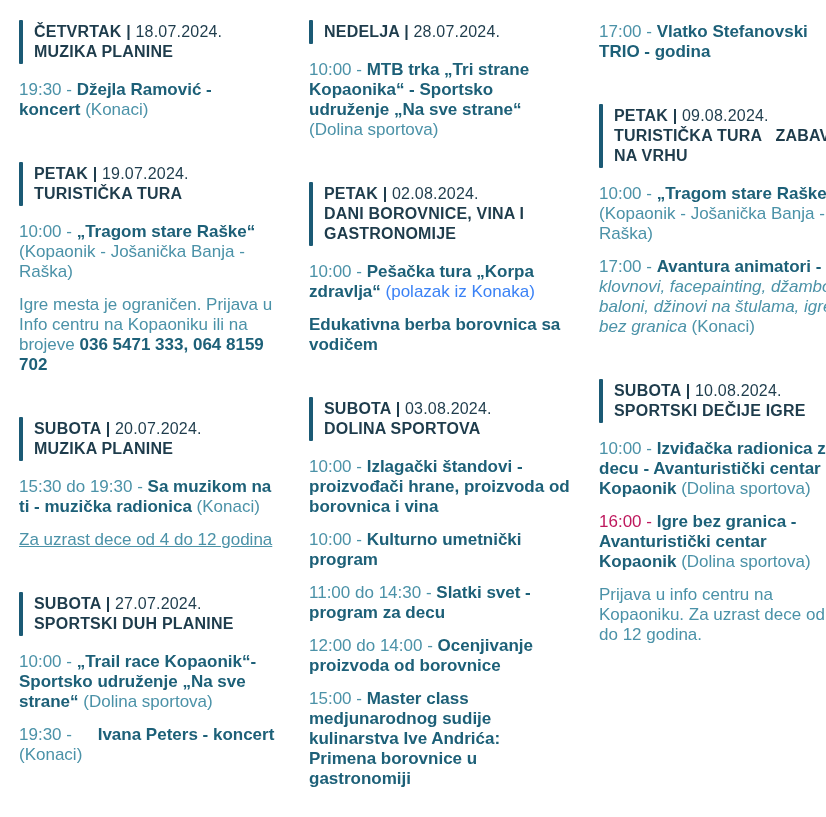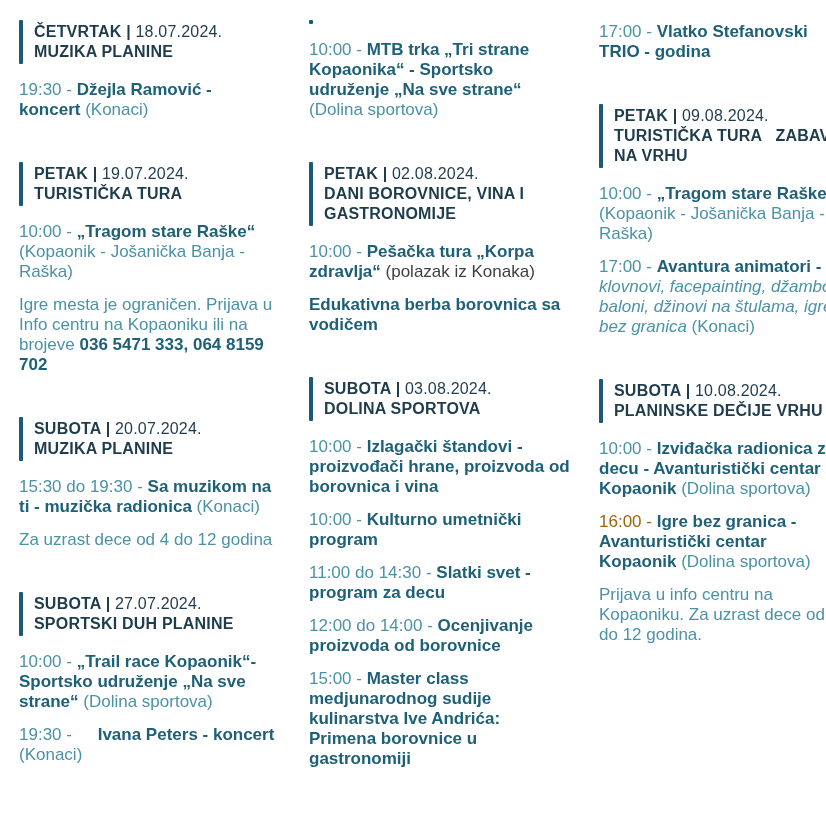--- a/index.html
+++ b/index.html
@@ -72,44 +72,47 @@
       <p class="para"><span class="seg-time" style="color: rgb(75, 146, 168);">10:00 - </span><span class="seg-bold" style="color: rgb(29, 96, 120);">„Tragom stare Raške“</span><span class="seg-regular" style="color: rgb(75, 146, 168);"> (Kopaonik - Jošanička Banja - Raška)</span></p>
       <p class="para"><span class="seg-regular" style="color: rgb(75, 146, 168);">Igre mesta je ograničen. Prijava u Info centru na Kopaoniku ili na brojeve </span><span class="seg-bold" style="color: rgb(29, 96, 120);">036 5471 333, 064 8159 702</span></p>
       <div class="header">
         <span class="accent-bar" style="background: rgb(27, 90, 117);"></span>
         <div class="htext" style="color: rgb(30, 60, 76);">
           <div><span class="hday">SUBOTA</span><span class="hsep"> | </span><span class="hdate">20.07.2024.</span></div>
           <div class="hsub">MUZIKA PLANINE</div>
         </div>
       </div>
       <p class="para"><span class="seg-time" style="color: rgb(75, 146, 168);">15:30 do 19:30 - </span><span class="seg-bold" style="color: rgb(29, 96, 120);">Sa muzikom na ti - muzička radionica</span><span class="seg-regular" style="color: rgb(75, 146, 168);"> (Konaci)</span></p>
-      <p class="para"><span class="seg-regular" style="color: rgb(75, 146, 168);">Za uzrast dece od 4 do 12 godina</span></p>
+      <p class="para"><span class="seg-regular" style="color: rgb(75, 146, 168); text-decoration: underline;">Za uzrast dece od 4 do 12 godina</span></p>
       <div class="header">
         <span class="accent-bar" style="background: rgb(27, 90, 117);"></span>
         <div class="htext" style="color: rgb(30, 60, 76);">
           <div><span class="hday">SUBOTA</span><span class="hsep"> | </span><span class="hdate">27.07.2024.</span></div>
           <div class="hsub">SPORTSKI DUH PLANINE</div>
         </div>
       </div>
       <p class="para"><span class="seg-time" style="color: rgb(75, 146, 168);">10:00 - </span><span class="seg-bold" style="color: rgb(29, 96, 120);">„Trail race Kopaonik“- Sportsko udruženje „Na sve strane“</span><span class="seg-regular" style="color: rgb(75, 146, 168);"> (Dolina sportova)</span></p>
       <p class="para"><span class="seg-time" style="color: rgb(75, 146, 168);">19:30 -  </span><span class="seg-bold" style="color: rgb(29, 96, 120); padding-left: 21px;">Ivana Peters - koncert</span><span class="seg-regular" style="color: rgb(75, 146, 168);"> (Konaci)</span></p>
     </section>
   <section class="col col-2">
       <div class="header">
         <span class="accent-bar" style="background: rgb(27, 90, 117);"></span>
+        <div class="htext" style="color: rgb(30, 60, 76);">
+          <div><span class="hday">NEDELJA</span><span class="hsep"> | </span><span class="hdate">28.07.2024.</span></div>
+        </div>
       </div>
       <p class="para"><span class="seg-time" style="color: rgb(75, 146, 168);">10:00 - </span><span class="seg-bold" style="color: rgb(29, 96, 120);">MTB trka „Tri strane Kopaonika“ - Sportsko udruženje „Na sve strane“</span><span class="seg-regular" style="color: rgb(75, 146, 168);"> (Dolina sportova)</span></p>
       <div class="header">
         <span class="accent-bar" style="background: rgb(27, 90, 117);"></span>
         <div class="htext" style="color: rgb(30, 60, 76);">
           <div><span class="hday">PETAK</span><span class="hsep"> | </span><span class="hdate">02.08.2024.</span></div>
           <div class="hsub">DANI BOROVNICE, VINA I GASTRONOMIJE</div>
         </div>
       </div>
-      <p class="para"><span class="seg-time" style="color: rgb(75, 146, 168);">10:00 - </span><span class="seg-bold" style="color: rgb(29, 96, 120);">Pešačka tura „Korpa zdravlja“</span><span class="seg-regular" style="color: #404040;"> (polazak iz Konaka)</span></p>
+      <p class="para"><span class="seg-time" style="color: rgb(75, 146, 168);">10:00 - </span><span class="seg-bold" style="color: rgb(29, 96, 120);">Pešačka tura „Korpa zdravlja“</span><span class="seg-regular" style="color: #3b82f6;"> (polazak iz Konaka)</span></p>
       <p class="para"><span class="seg-bold" style="color: rgb(29, 96, 120);">Edukativna berba borovnica sa vodičem</span></p>
       <div class="header">
         <span class="accent-bar" style="background: rgb(27, 90, 117);"></span>
         <div class="htext" style="color: rgb(30, 60, 76);">
           <div><span class="hday">SUBOTA</span><span class="hsep"> | </span><span class="hdate">03.08.2024.</span></div>
           <div class="hsub">DOLINA SPORTOVA</div>
         </div>
       </div>
       <p class="para"><span class="seg-time" style="color: rgb(75, 146, 168);">10:00 - </span><span class="seg-bold" style="color: rgb(29, 96, 120);">Izlagački štandovi - proizvođači hrane, proizvoda od borovnica i vina</span></p>
       <p class="para"><span class="seg-time" style="color: rgb(75, 146, 168);">10:00 - </span><span class="seg-bold" style="color: rgb(29, 96, 120);">Kulturno umetnički program</span></p>
@@ -125,20 +128,20 @@
           <div><span class="hday">PETAK</span><span class="hsep"> | </span><span class="hdate">09.08.2024.</span></div>
           <div class="hsub">TURISTIČKA TURA   ZABAVA NA VRHU</div>
         </div>
       </div>
       <p class="para"><span class="seg-time" style="color: rgb(75, 146, 168);">10:00 - </span><span class="seg-bold" style="color: rgb(29, 96, 120);">„Tragom stare Raške“</span><span class="seg-regular" style="color: rgb(75, 146, 168);"> (Kopaonik - Jošanička Banja - Raška)</span></p>
       <p class="para"><span class="seg-time" style="color: rgb(75, 146, 168);">17:00 - </span><span class="seg-bold" style="color: rgb(29, 96, 120);">Avantura animatori -</span><span class="seg-italic" style="color: rgb(75, 146, 168);"> klovnovi, facepainting, džambo baloni, džinovi na štulama, igre bez granica</span><span class="seg-regular" style="color: rgb(75, 146, 168);"> (Konaci)</span></p>
       <div class="header">
         <span class="accent-bar" style="background: rgb(27, 90, 117);"></span>
         <div class="htext" style="color: rgb(30, 60, 76);">
           <div><span class="hday">SUBOTA</span><span class="hsep"> | </span><span class="hdate">10.08.2024.</span></div>
-          <div class="hsub">PLANINSKE DEČIJE VRHU</div>
+          <div class="hsub">SPORTSKI DEČIJE IGRE</div>
         </div>
       </div>
       <p class="para"><span class="seg-time" style="color: rgb(75, 146, 168);">10:00 - </span><span class="seg-bold" style="color: rgb(29, 96, 120);">Izviđačka radionica za decu - Avanturistički centar Kopaonik</span><span class="seg-regular" style="color: rgb(75, 146, 168);"> (Dolina sportova)</span></p>
-      <p class="para"><span class="seg-time" style="color: #a16207;">16:00 - </span><span class="seg-bold" style="color: rgb(29, 96, 120); text-align: right;">Igre bez granica - Avanturistički centar Kopaonik</span><span class="seg-regular" style="color: rgb(75, 146, 168);"> (Dolina sportova)</span></p>
+      <p class="para"><span class="seg-time" style="color: #be185d;">16:00 - </span><span class="seg-bold" style="color: rgb(29, 96, 120); text-align: right;">Igre bez granica - Avanturistički centar Kopaonik</span><span class="seg-regular" style="color: rgb(75, 146, 168);"> (Dolina sportova)</span></p>
       <p class="para"><span class="seg-regular" style="color: rgb(75, 146, 168);">Prijava u info centru na Kopaoniku. Za uzrast dece od 4 do 12 godina.</span></p>
     </section>
 </div>
 
 </body></html>

